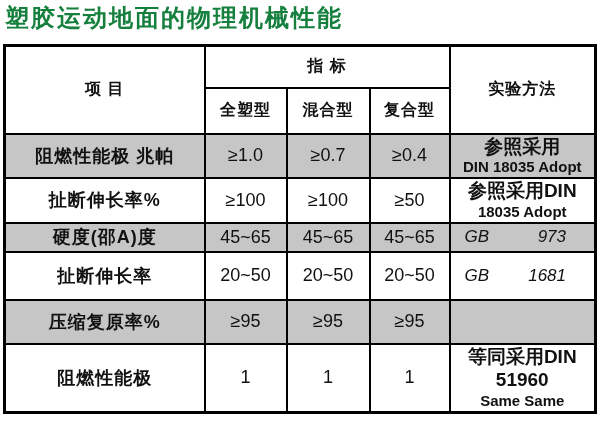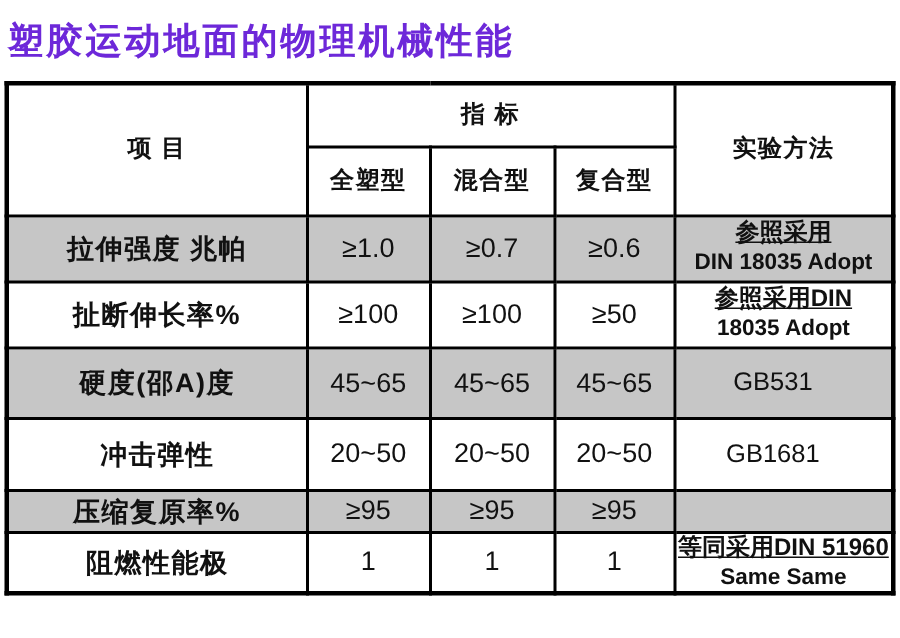--- a/index.html
+++ b/index.html
@@ -2,25 +2,25 @@
 <html><head>
 <meta charset="utf-8">
 <style>
   html,body{margin:0;padding:0;}
   body{
     width:600px;height:425px;overflow:hidden;background:#ffffff;
     font-family:"Liberation Sans","DejaVu Sans",sans-serif;
     color:#111;
   }
   .page-title{
-    margin:13px 0 0 5px;
+    margin:3px 0 0 5px;
     font-size:24px;
     font-weight:bold;
     letter-spacing:2px;
-    color:#6d28d9;
+    color:#15803d;
     line-height:1.25;
     font-family:Liberation Serif, serif;
   }
   table.spec{
     border-collapse:collapse;
     table-layout:fixed;
     margin:11px 0 0 3px;
     width:591px;
     border:3px solid #000;
   }
@@ -30,26 +30,26 @@
     vertical-align:middle;
     padding:0;
     overflow:hidden;
   }
   td.hdr{font-size:16px;font-weight:bold;letter-spacing:1px;}
   td.item{font-size:18px;font-weight:bold;letter-spacing:1px;}
   td.val{font-size:18px;font-weight:normal;letter-spacing:0;margin-top:20px;}
   tr.shaded td{background:#c6c6c6;}
   tr.plain td{background:#ffffff;}
   td.method{text-align:left;padding-left:8px;}
-  .m-line1{font-size:16px;font-weight:bold;line-height:1.25;text-decoration:underline;}
+  .m-line1{font-size:19px;font-weight:bold;line-height:1.25;}
   .m-line2{font-size:15px;font-weight:bold;line-height:1.25;text-align:center;}
   .m-split{
-    display:flex;justify-content:center;
+    display:flex;justify-content:space-between;
     padding:0 28px 0 14px;
-    font-size:17px;font-weight:normal;
+    font-size:17px;font-weight:normal;font-style:italic;
   }
 </style>
 </head>
 <body>
 
 <h1 class="page-title">塑胶运动地面的物理机械性能</h1>
 
 <table class="spec">
   <colgroup>
     <col style="width:200px">
@@ -66,68 +66,68 @@
     <td class="hdr" rowspan="2">实验方法</td>
   </tr>
 
   <tr style="height:46px">
     <td class="hdr">全塑型</td>
     <td class="hdr">混合型</td>
     <td class="hdr">复合型</td>
   </tr>
 
   <tr class="shaded" style="height:44px">
-    <td class="item">拉伸强度 兆帕</td>
+    <td class="item">阻燃性能极 兆帕</td>
     <td class="val">≥1.0</td>
     <td class="val">≥0.7</td>
-    <td class="val">≥0.6</td>
+    <td class="val">≥0.4</td>
     <td class="method">
       <div class="m-line1">参照采用</div>
       <div class="m-line2">DIN 18035 Adopt</div>
     </td>
   </tr>
 
   <tr class="plain" style="height:44px">
     <td class="item">扯断伸长率%</td>
     <td class="val">≥100</td>
     <td class="val">≥100</td>
     <td class="val">≥50</td>
     <td class="method">
       <div class="m-line1">参照采用DIN</div>
       <div class="m-line2">18035 Adopt</div>
     </td>
   </tr>
 
-  <tr class="shaded" style="height:47px">
+  <tr class="shaded" style="height:29px">
     <td class="item">硬度(邵A)度</td>
     <td class="val">45~65</td>
     <td class="val">45~65</td>
     <td class="val">45~65</td>
     <td class="method">
       <div class="m-split">
         <span>GB</span>
-        <span>531</span>
+        <span>973</span>
       </div>
     </td>
   </tr>
 
   <tr class="plain" style="height:48px">
-    <td class="item">冲击弹性</td>
+    <td class="item">扯断伸长率</td>
     <td class="val">20~50</td>
     <td class="val">20~50</td>
     <td class="val">20~50</td>
     <td class="method">
       <div class="m-split">
         <span>GB</span>
         <span>1681</span>
       </div>
     </td>
   </tr>
 
-  <tr class="shaded" style="height:28px">
+  <tr class="shaded" style="height:44px">
     <td class="item">压缩复原率%</td>
     <td class="val">≥95</td>
     <td class="val">≥95</td>
     <td class="val">≥95</td>
     <td class="method"></td>
   </tr>
 
   <tr class="plain" style="height:34px">
     <td class="item">阻燃性能极</td>
     <td class="val">1</td>

